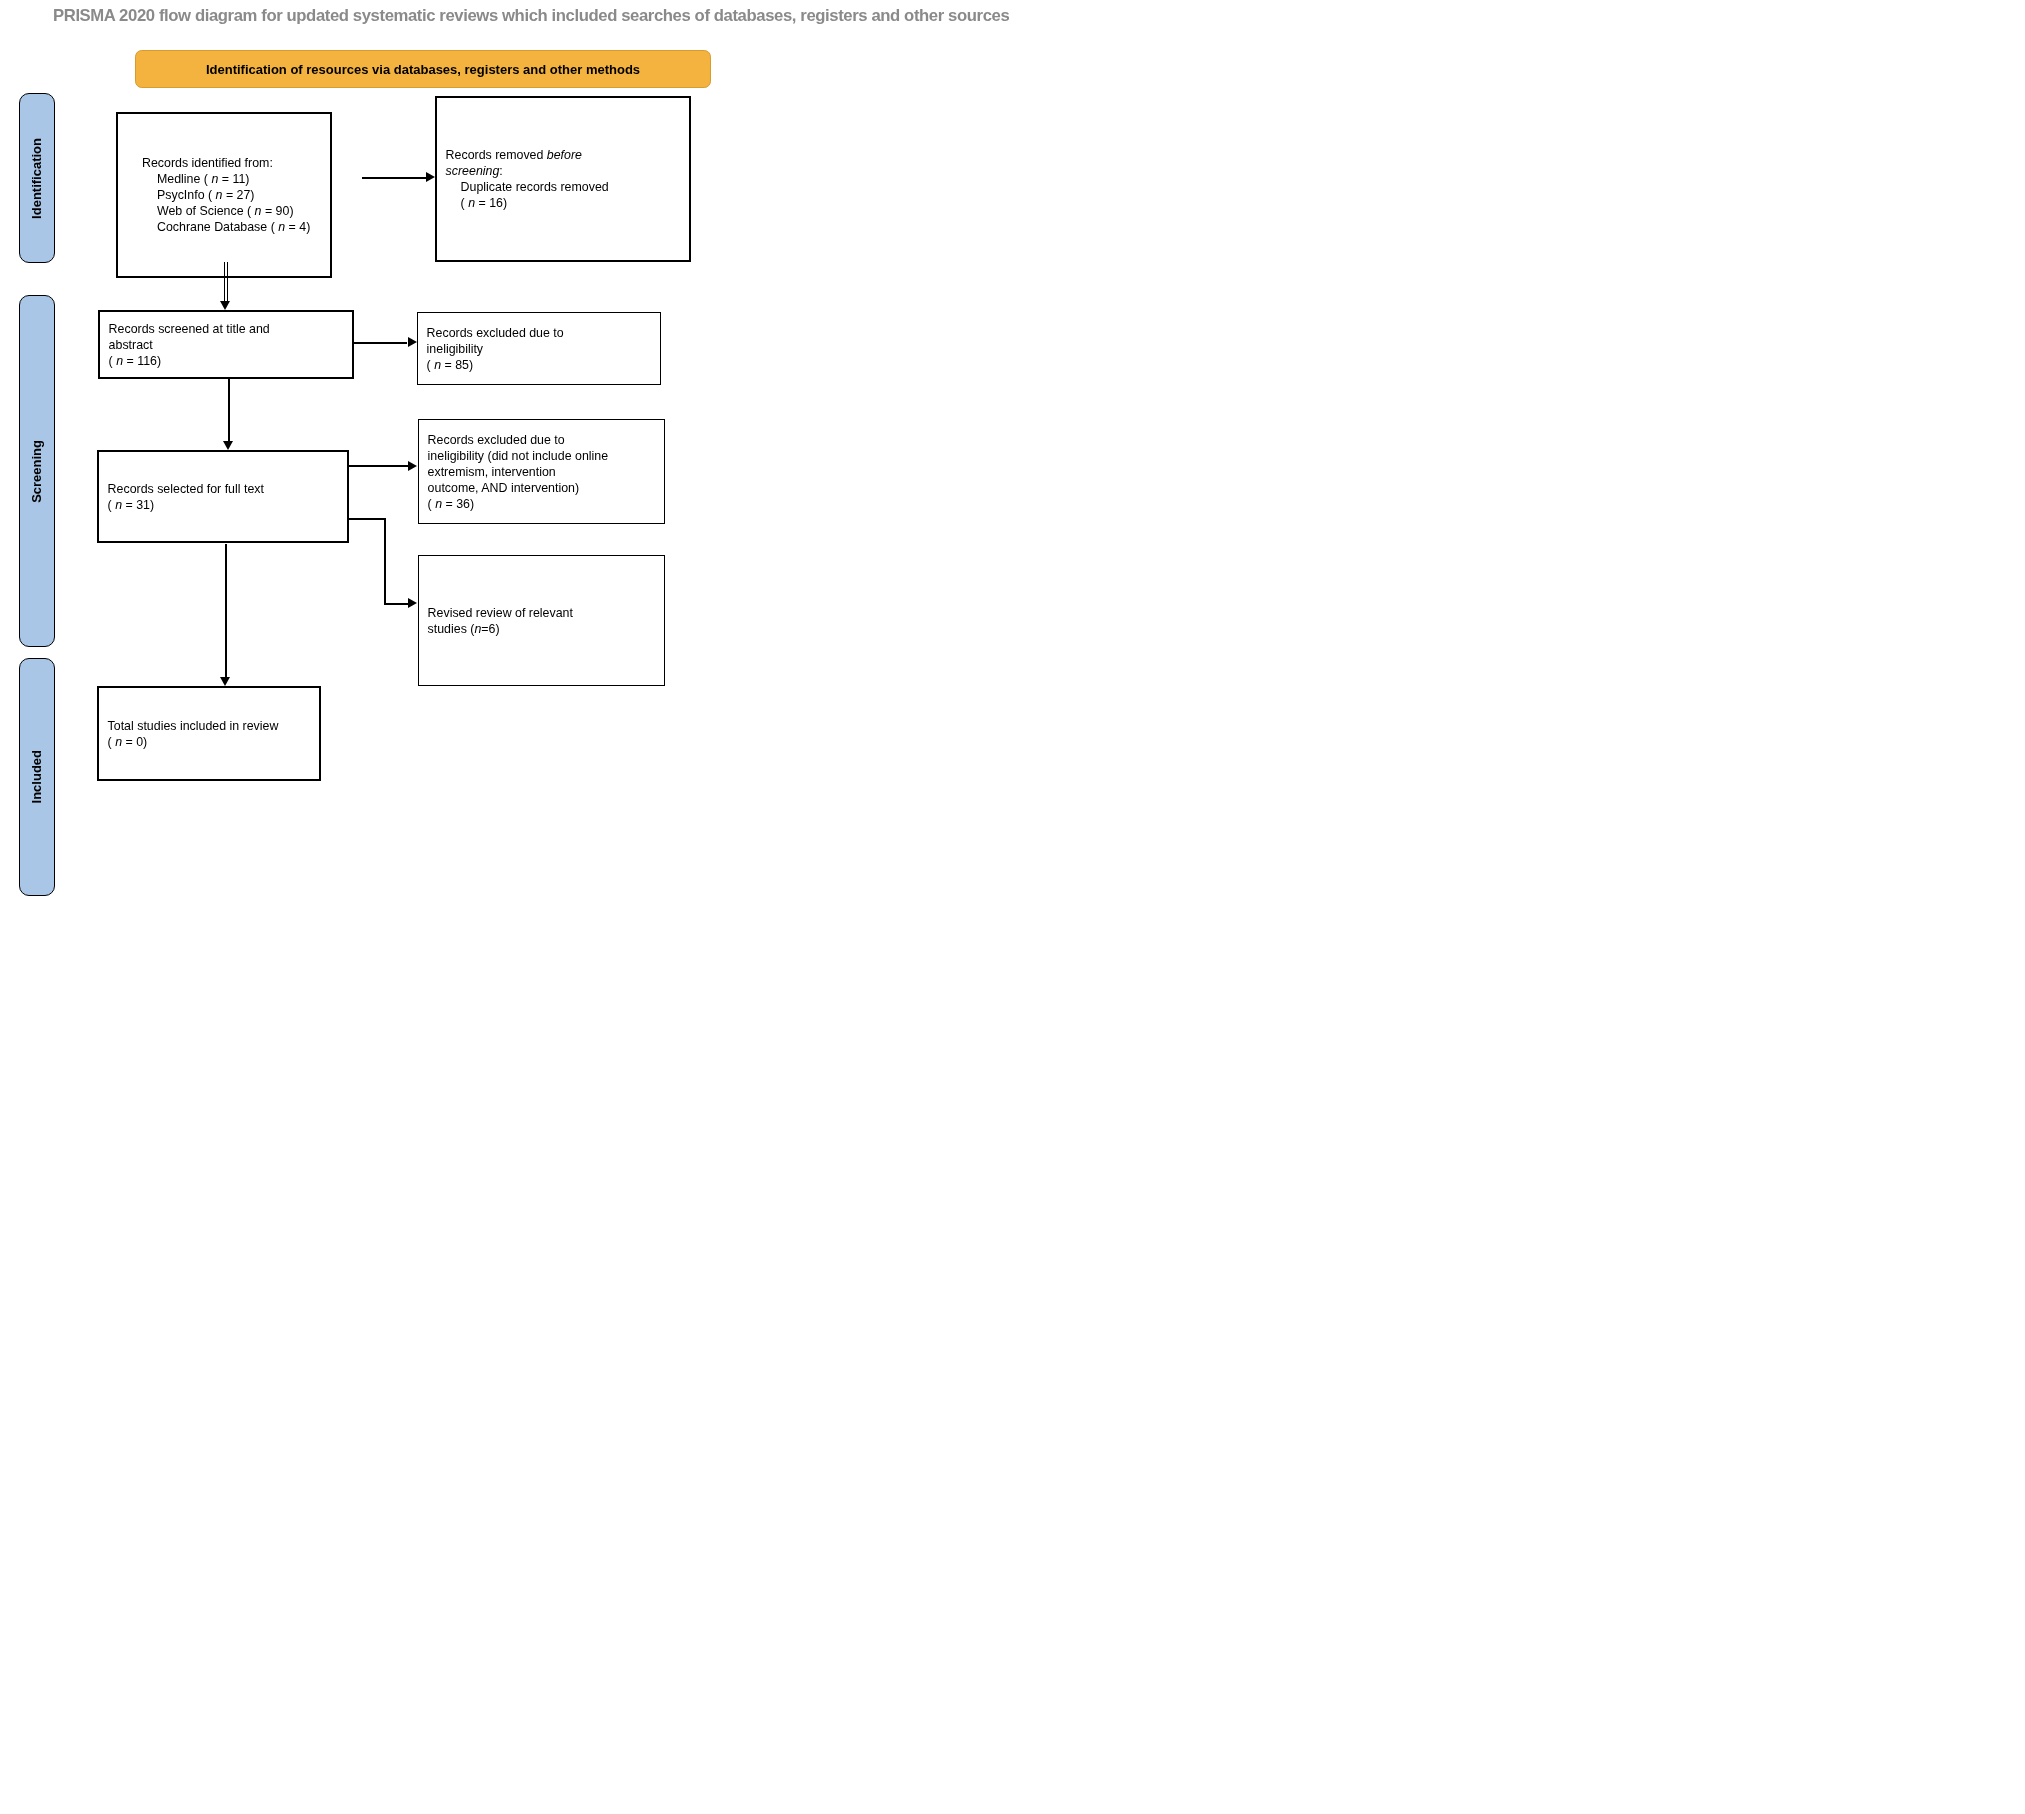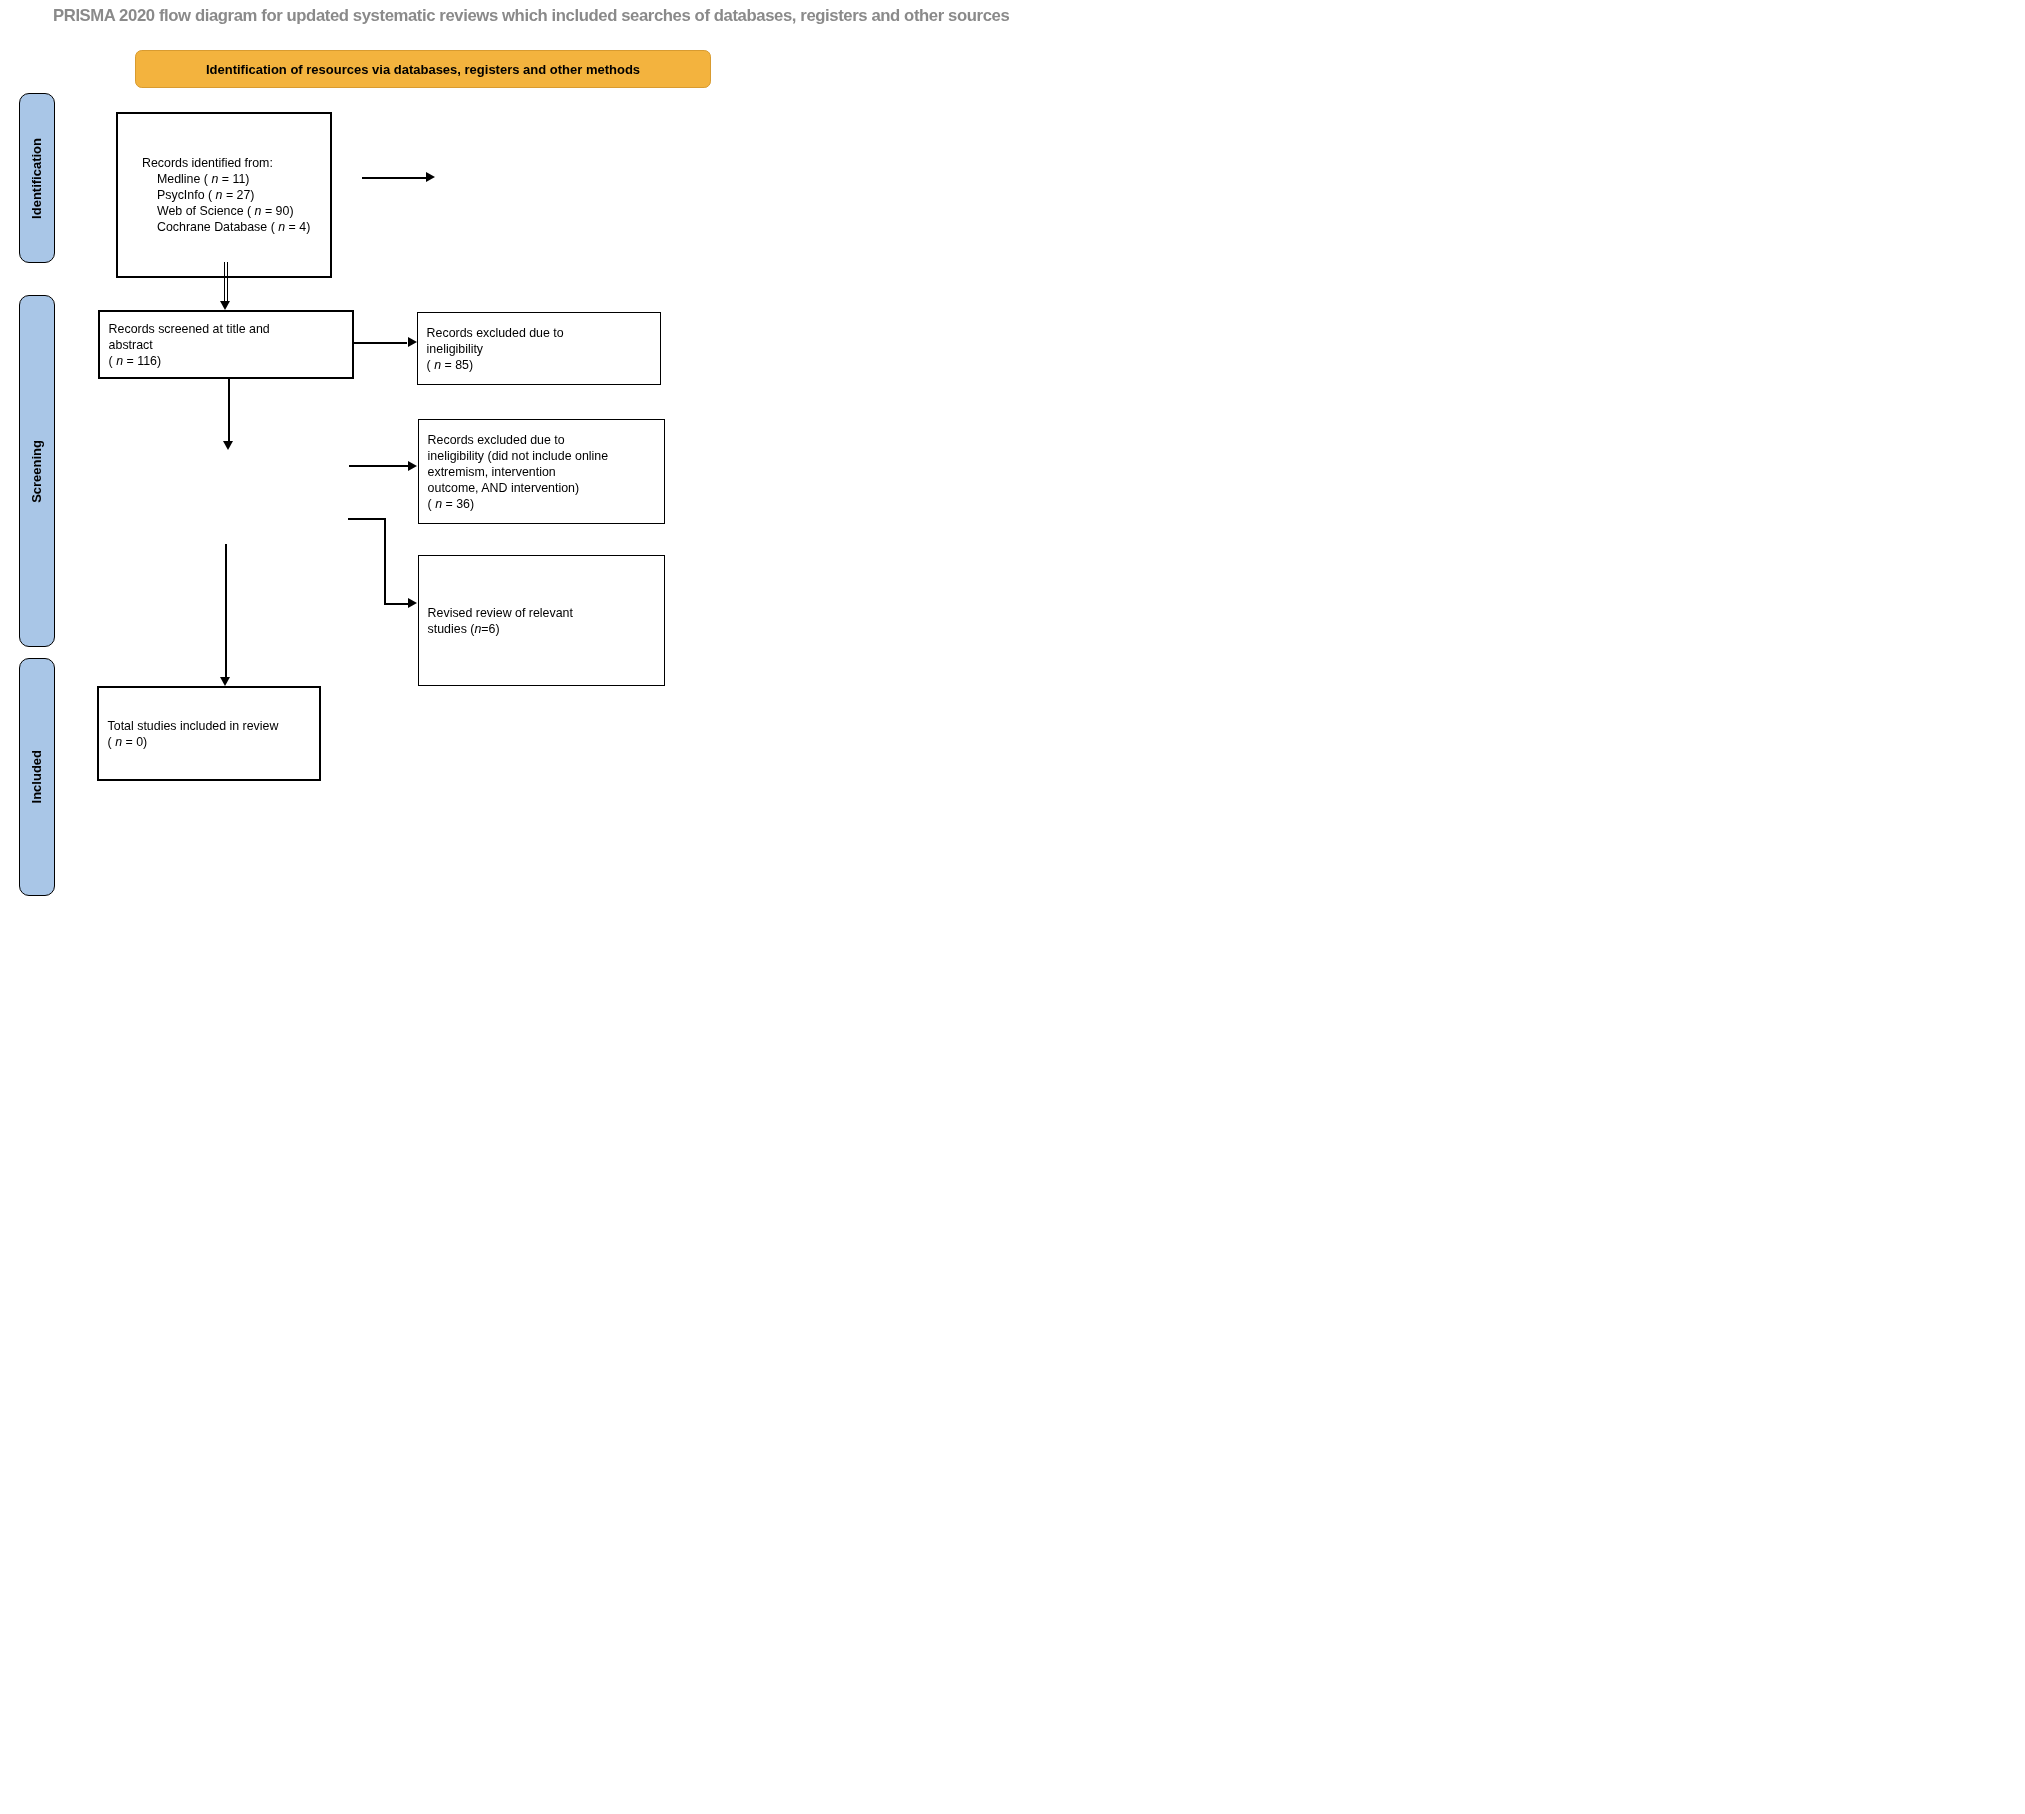--- a/index.html
+++ b/index.html
@@ -78,33 +78,43 @@
   </div>
 
   <div class="fbox box-identified">
     <div class="ln">Records identified from:</div>
     <div class="ln ind"><span>Medline ( </span><span class="it">n</span><span> = 11)</span></div>
     <div class="ln ind"><span>PsycInfo ( </span><span class="it">n</span><span> = 27)</span></div>
     <div class="ln ind"><span>Web of Science ( </span><span class="it">n</span><span> = 90)</span></div>
     <div class="ln ind"><span>Cochrane Database ( </span><span class="it">n</span><span> = 4)</span></div>
   </div>
 
+  <div class="fbox box-removed">
+    <div class="ln"><span>Records removed </span><span class="it">before</span></div>
+    <div class="ln"><span class="it">screening</span><span>:</span></div>
+    <div class="ln ind">Duplicate records removed</div>
+    <div class="ln ind"><span>( </span><span class="it">n</span><span> = 16)</span></div>
+  </div>
 
   <div class="fbox box-screened">
     <div class="ln">Records screened at title and</div>
     <div class="ln">abstract</div>
     <div class="ln"><span>( </span><span class="it">n</span><span> = 116)</span></div>
   </div>
 
   <div class="fbox thin box-excluded1">
     <div class="ln">Records excluded due to</div>
     <div class="ln">ineligibility</div>
     <div class="ln"><span>( </span><span class="it">n</span><span> = 85)</span></div>
   </div>
 
+  <div class="fbox box-fulltext">
+    <div class="ln">Records selected for full text</div>
+    <div class="ln"><span>( </span><span class="it">n</span><span> = 31)</span></div>
+  </div>
 
   <div class="fbox thin box-excluded2">
     <div class="ln">Records excluded due to</div>
     <div class="ln">ineligibility (did not include online</div>
     <div class="ln">extremism, intervention</div>
     <div class="ln">outcome, AND intervention)</div>
     <div class="ln"><span>( </span><span class="it">n</span><span> = 36)</span></div>
   </div>
 
   <div class="fbox thin box-revised">

